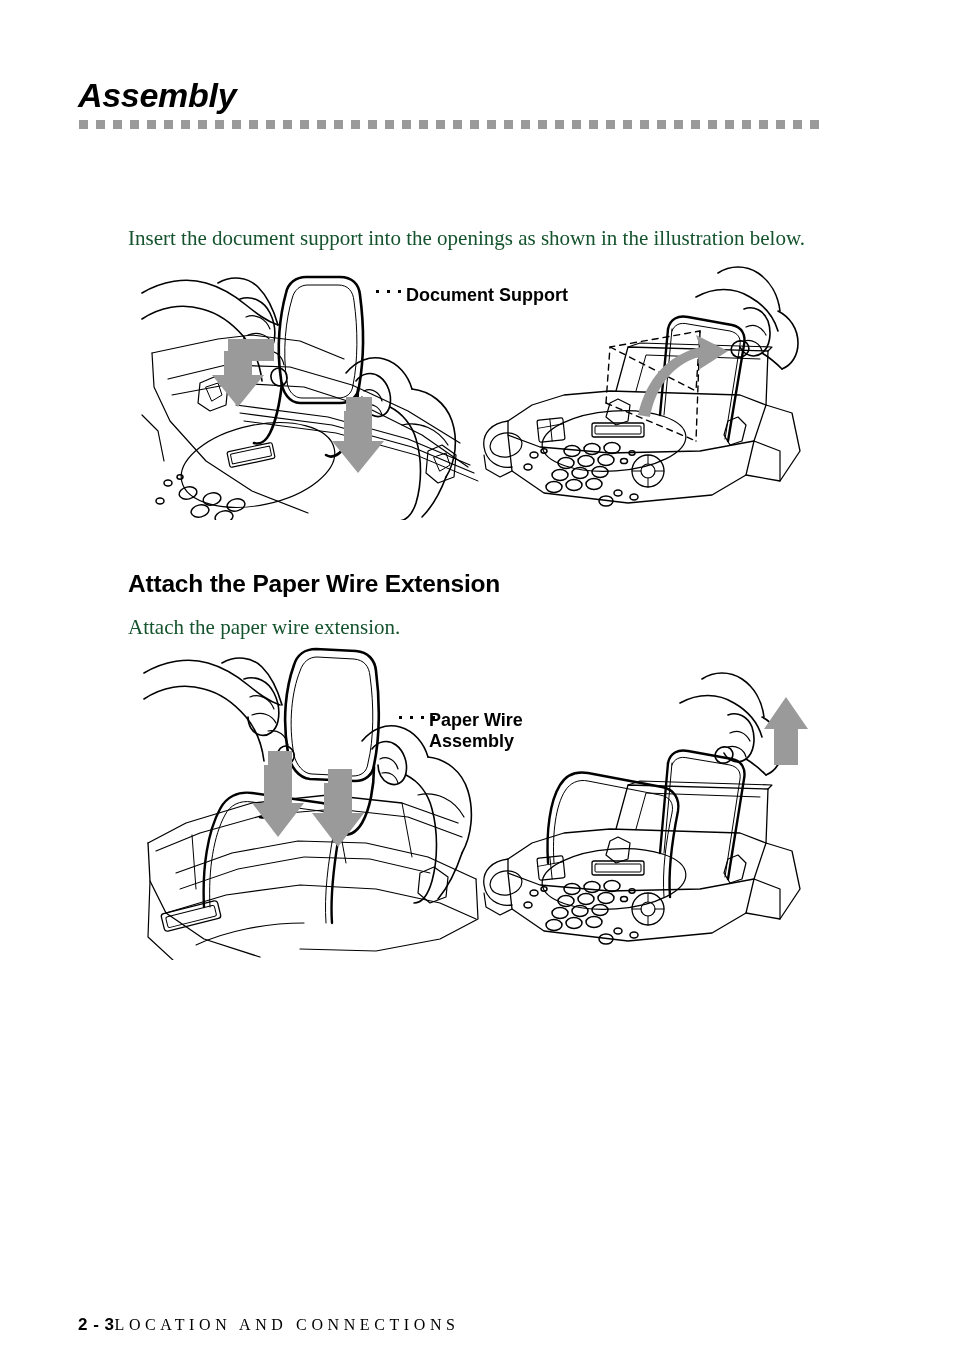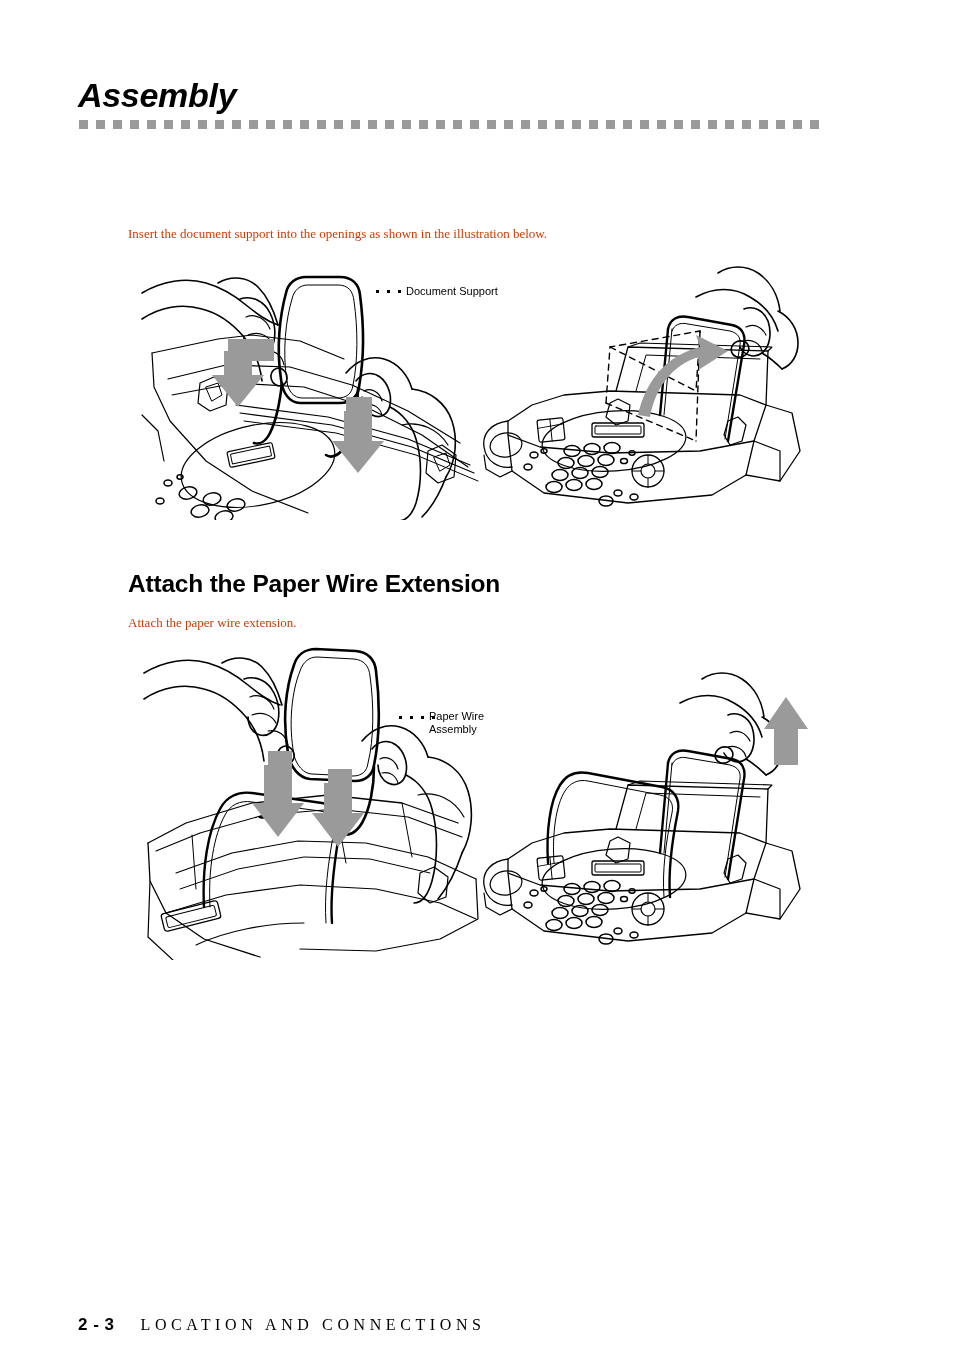--- a/index.html
+++ b/index.html
@@ -50,43 +50,43 @@
     font-weight: bold;
     font-size: 24.5px;
     letter-spacing: -0.2px;
     color: #000000;
     white-space: nowrap;
   }
   .body-text {
     position: absolute;
     left: 128px;
     font-family: "Liberation Serif", "DejaVu Serif", serif;
-    font-size: 13px;
-    color: #c2410c;
+    font-size: 21px;
+    color: #14532d;
     white-space: nowrap;
   }
   #heading-1 { top: 180px; }
   #body-1    { top: 226px; }
   #heading-2 { top: 570px; }
   #body-2    { top: 615px; }
 
   
   .figure {
     position: absolute;
   }
   #figure-1 { left: 140px; top: 255px;  width: 680px; height: 265px; }
   #figure-2 { left: 140px; top: 645px;  width: 680px; height: 315px; }
   .figure svg { display: block; width: 100%; height: 100%; }
 
   
   .callout-label {
     position: absolute;
     font-family: "Liberation Sans", "DejaVu Sans", sans-serif;
-    font-weight: normal;
-    font-size: 11px;
+    font-weight: bold;
+    font-size: 18px;
     line-height: 1.18;
     color: #000000;
     white-space: pre;
   }
   #callout-1 { left: 406px; top: 285px; }
   #callout-2 { left: 429px; top: 710px; }
 
   .leader {
     position: absolute;
     height: 3px;
@@ -109,21 +109,20 @@
   .footer-page {
     font-family: "Liberation Sans", "DejaVu Sans", sans-serif;
     font-weight: bold;
     font-size: 17px;
     letter-spacing: 0.5px;
     color: #000000;
     white-space: pre;
     margin-top: 20px;
   }
   .footer-chapter {
-    margin-left: 26px;
     font-family: "Liberation Serif", "DejaVu Serif", serif;
     font-size: 16px;
     letter-spacing: 4.6px;
     color: #000000;
     white-space: nowrap;
   }
 </style>
 </head>
 <body>
 

